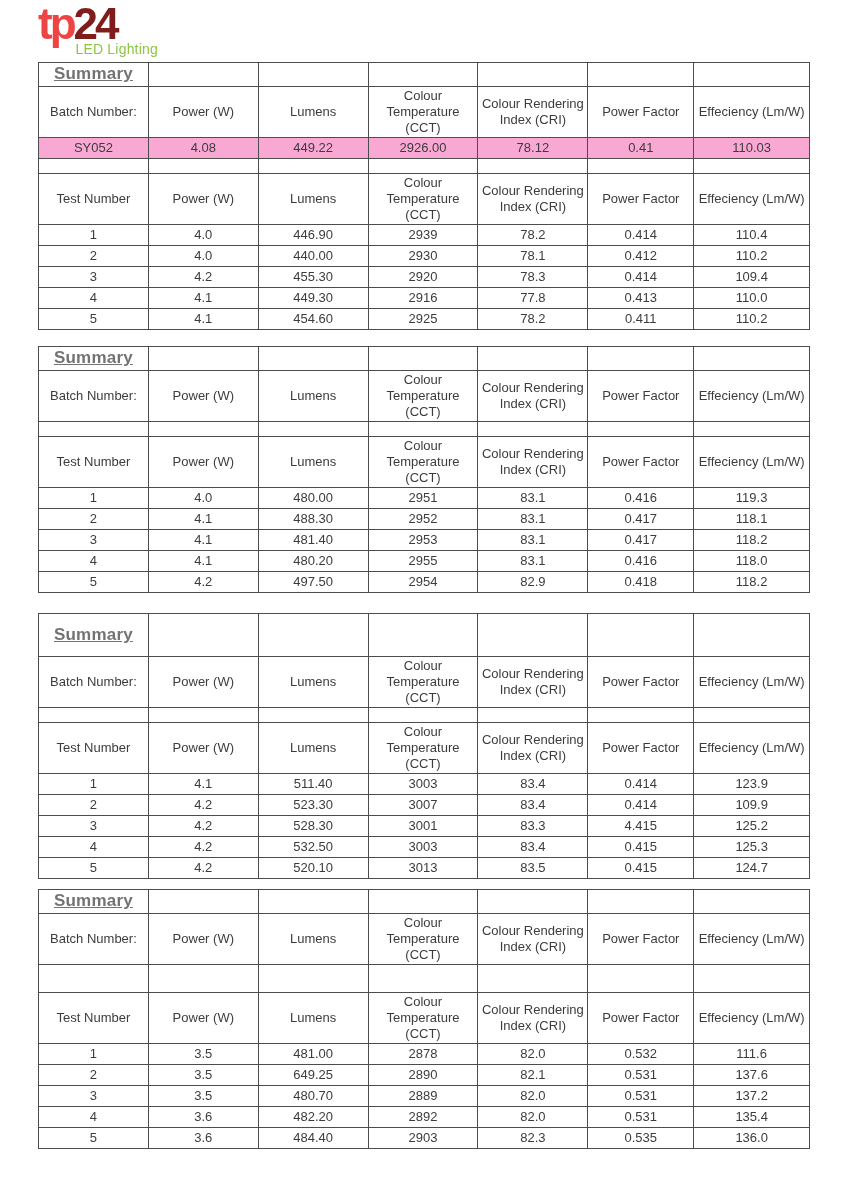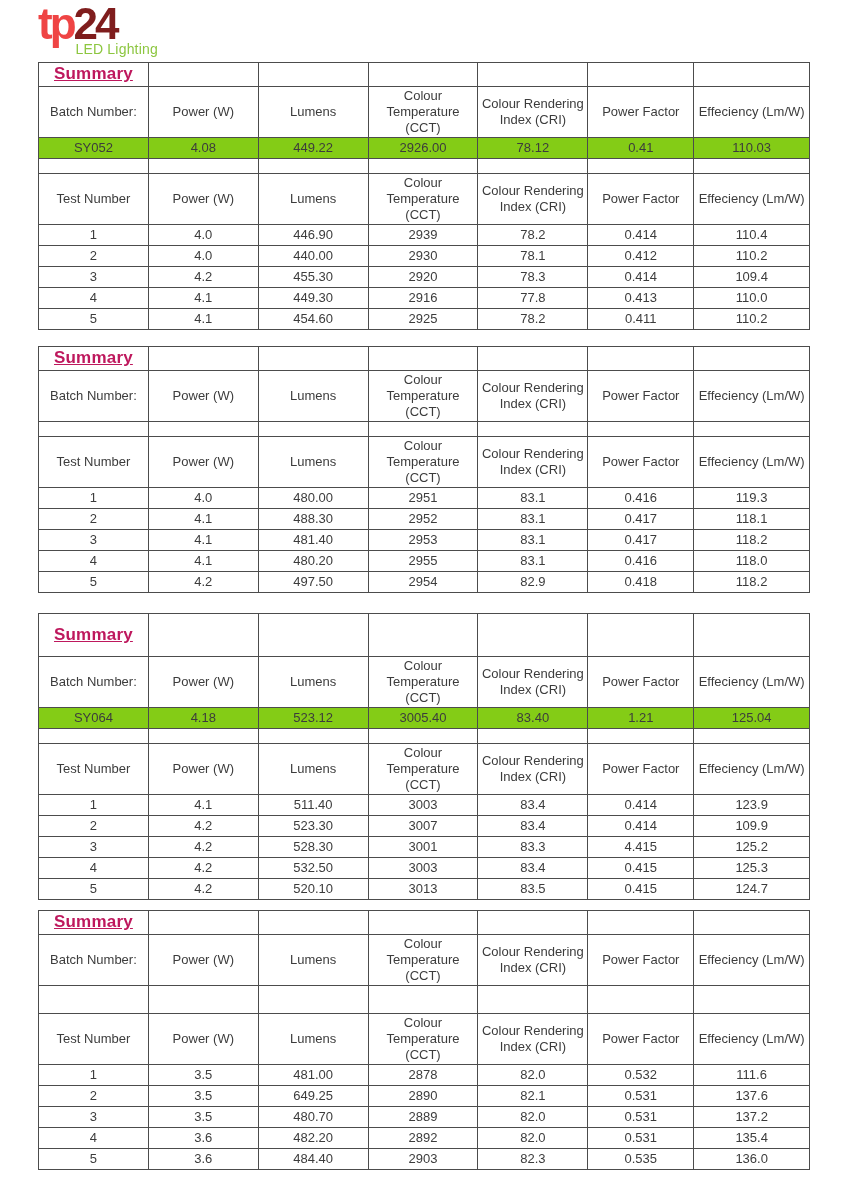--- a/index.html
+++ b/index.html
@@ -77,26 +77,26 @@
     vertical-align: middle;
     font-size: 13px;
     line-height: 1.22;
     padding: 1px 2px;
     overflow: hidden;
   }
   .summary-row td { height: 21px; text-align: left; padding-left: 3px; }
   .summary-label {
     font-weight: bold;
     font-size: 17px;
-    color: #be185d;
+    color: #737373;
     text-decoration: underline;
     letter-spacing: 0.2px;
   }
   .header-row td { height: 48px; font-size: 13px; }
-  .batch-row td { height: 18px; background: #84cc16; }
+  .batch-row td { height: 18px; background: #f9a8d4; }
   .spacer-row td { height: 12px; }
   .test-row td { height: 18px; }
 
   
   #sections .report-section:nth-child(3) .summary-row td { height: 40px; }
   #sections .report-section:nth-child(4) .spacer-row td { height: 25px; }
 </style>
 </head>
 <body>
 
@@ -336,29 +336,20 @@
         </tr>
         <tr class="header-row">
           <td>Batch Number:</td>
           <td>Power (W)</td>
           <td>Lumens</td>
           <td>Colour Temperature (CCT)</td>
           <td>Colour Rendering Index (CRI)</td>
           <td>Power Factor</td>
           <td>Effeciency (Lm/W)</td>
         </tr>
-        <tr class="batch-row">
-          <td>SY064</td>
-          <td>4.18</td>
-          <td>523.12</td>
-          <td>3005.40</td>
-          <td>83.40</td>
-          <td>1.21</td>
-          <td>125.04</td>
-        </tr>
         <tr class="spacer-row">
           <td></td>
           <td></td>
           <td></td>
           <td></td>
           <td></td>
           <td></td>
           <td></td>
         </tr>
         <tr class="header-row">

